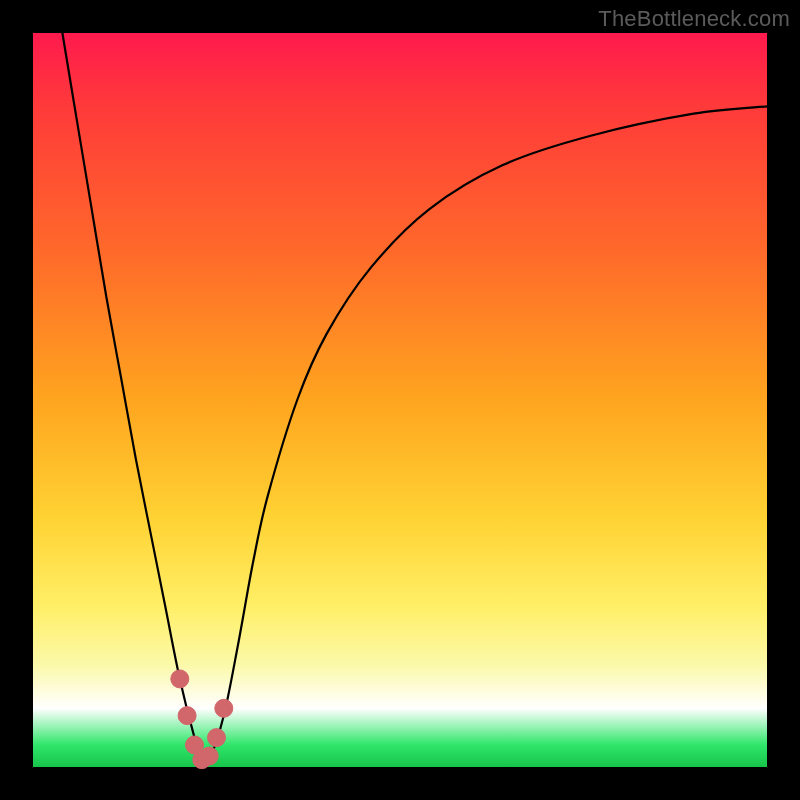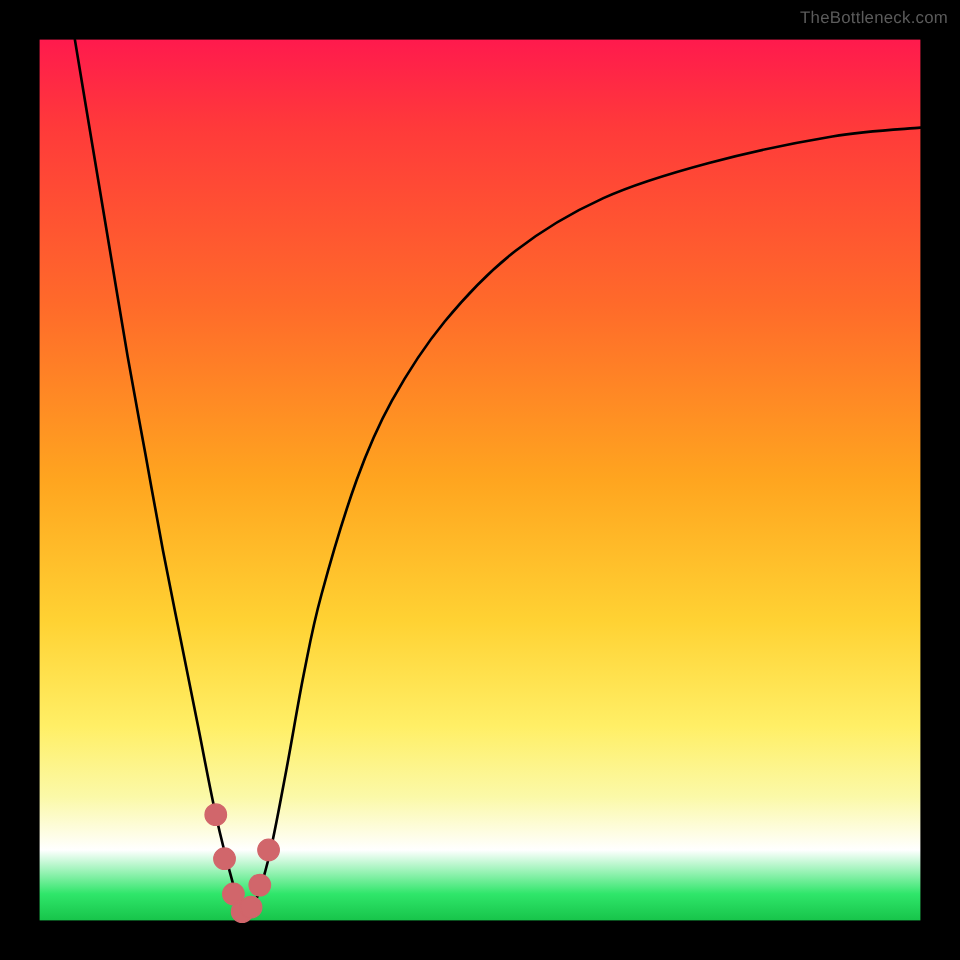--- a/index.html
+++ b/index.html
@@ -43,21 +43,21 @@
       #ffffff 92%,
       #2fe66a 97%,
       #17c44a 100%
     );
   }
   .watermark {
     position: absolute;
     top: 6px;
     right: 10px;
     color: #5b5b5b;
-    font-size: 14px;
+    font-size: 22px;
     letter-spacing: 0.2px;
     user-select: none;
   }
   svg.curve {
     position: absolute;
     left: 0;
     top: 0;
     width: 100%;
     height: 100%;
     overflow: visible;

